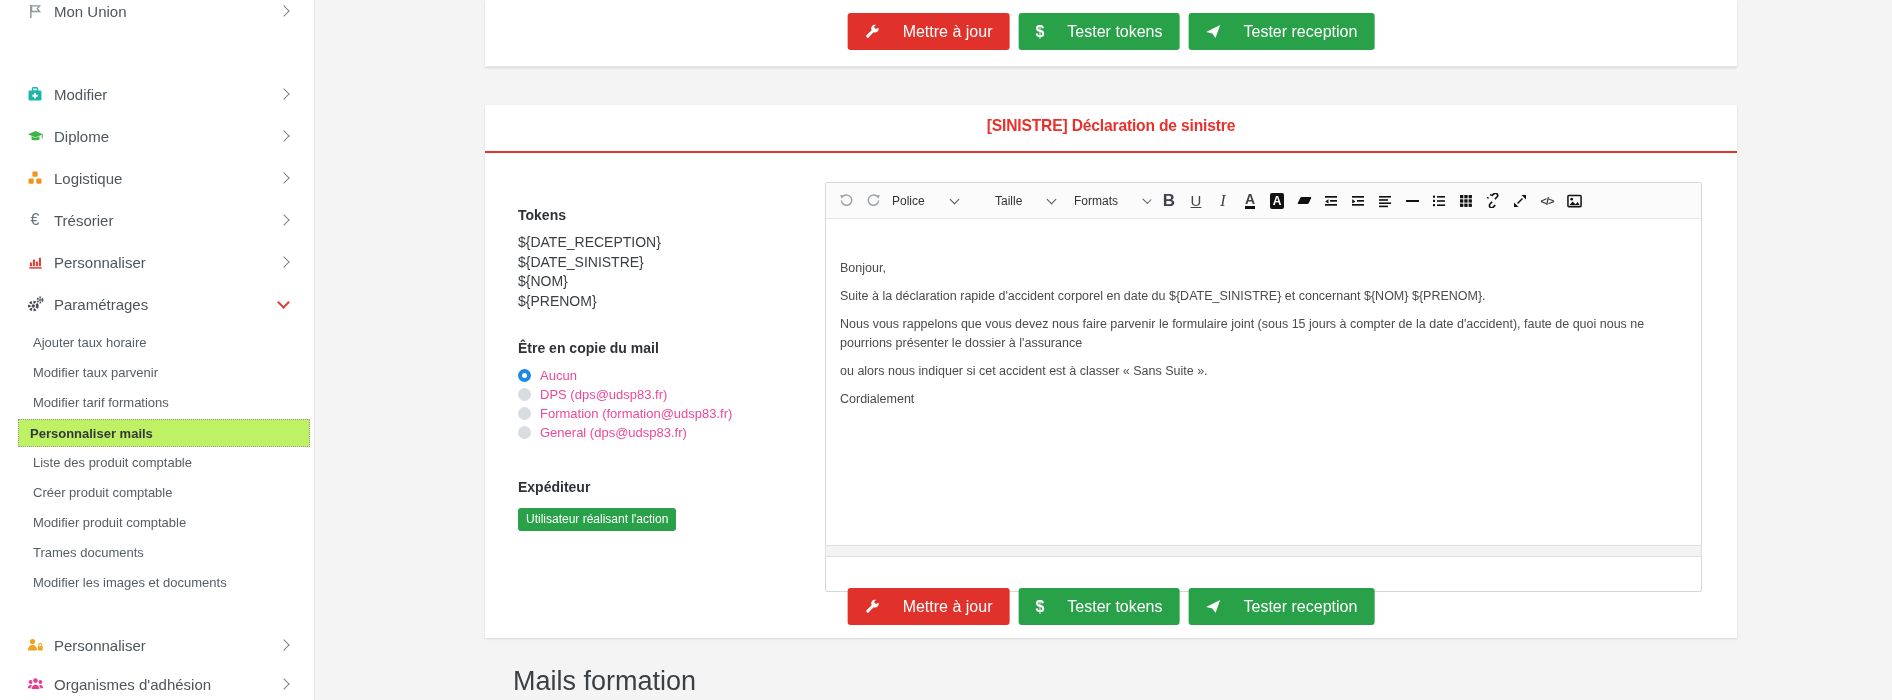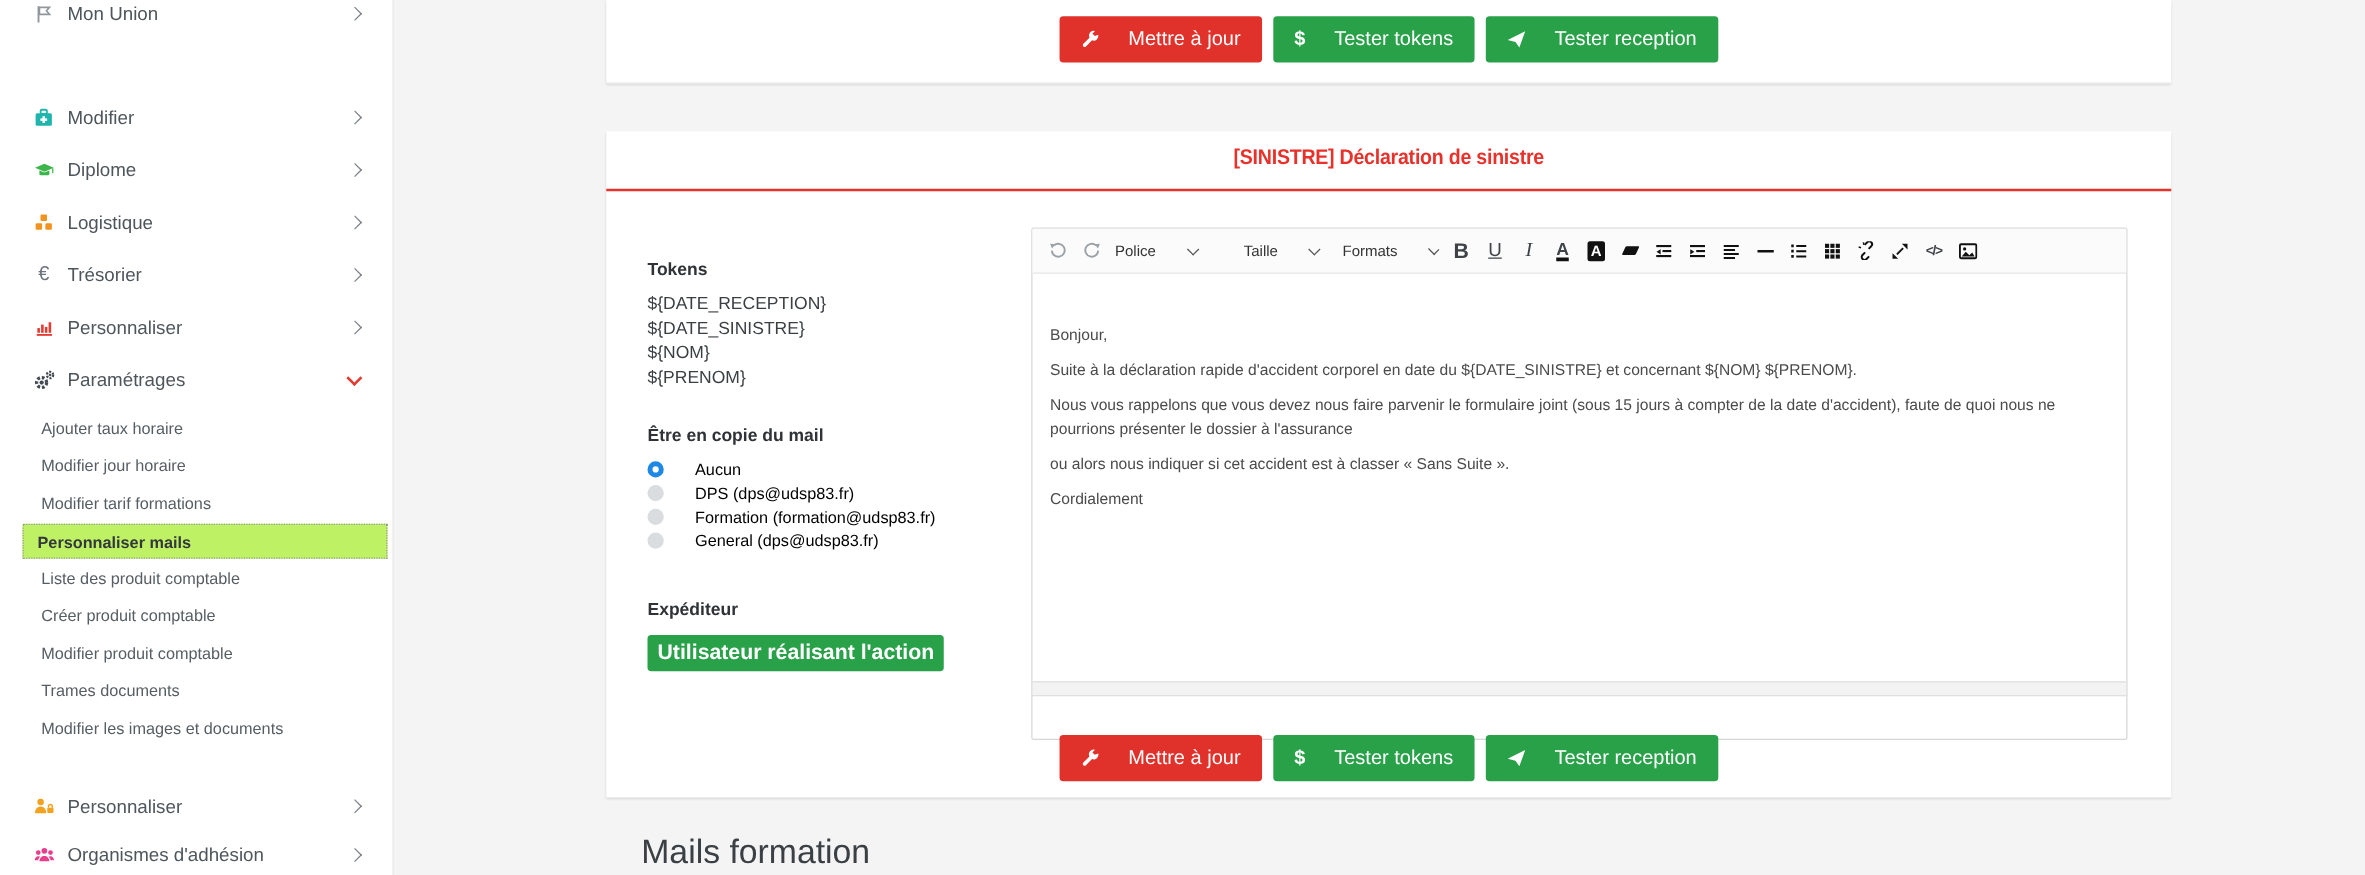--- a/index.html
+++ b/index.html
@@ -38,23 +38,23 @@
   
   .left-col{position:absolute;left:33px;top:102px;width:280px;}
   .blk-title{font-size:14px;font-weight:bold;color:#2f3337;}
   .token-line{font-size:14px;color:#3a3f44;line-height:19.5px;}
   .token-list{margin-top:10px;}
   .copy-title{margin-top:29px;}
   .radio-list{margin-top:10px;}
   .radio-row{display:flex;align-items:center;height:19px;cursor:pointer;}
   .radio{width:13px;height:13px;border-radius:50%;background:#d9dde0;flex:0 0 13px;}
   .radio.on{background:#fff;border:4px solid #1e88e5;width:5px;height:5px;flex-basis:5px;}
-  .radio-lbl{margin-left:25px;font-size:13px;color:#000000;}
+  .radio-lbl{margin-left:9px;font-size:13px;color:#ec4899;}
   .sender-title{margin-top:37px;}
-  .badge{display:inline-block;margin-top:13px;background:#28a148;color:#fff;font-size:17px;font-weight:bold;padding:4px 8px 5px;border-radius:3px;}
+  .badge{display:inline-block;margin-top:13px;background:#28a148;color:#fff;font-size:12px;font-weight:normal;padding:4px 8px 5px;border-radius:3px;}
 
   
   .editor{position:absolute;left:340px;top:77px;width:875px;border:1px solid #d7d7d7;border-radius:2px;background:#fff;}
   .toolbar{height:35px;display:flex;align-items:center;gap:11px;padding:0 4px 0 12px;background:#fbfbfb;border-bottom:1px solid #e6e6e6;color:#3f4347;}
   .tb{display:flex;align-items:center;justify-content:center;min-width:16px;height:22px;cursor:pointer;font-size:15px;color:#3f4347;}
   .tb-select{display:flex;align-items:center;gap:26px;font-size:12px;color:#333;cursor:pointer;}
   .tb-select .schev{width:6px;height:6px;border-right:1.4px solid #555;border-top:1.4px solid #555;transform:rotate(135deg);margin-top:-3px;}
   .tb-b{font-weight:bold;font-size:17px;}
   .tb-u{text-decoration:underline;font-size:15px;}
   .tb-i{font-family:"Liberation Serif",serif;font-style:italic;font-size:16px;}
@@ -154,21 +154,21 @@
           </svg>
       </span>
       <span class="lbl">Paramétrages</span>
       <span class="chev down"></span>
     </div>
 
     <div class="sub-item" style="top:329px">
         <span>Ajouter taux horaire</span>
       </div>
     <div class="sub-item" style="top:359px">
-        <span>Modifier jour horaire</span>
+        <span>Modifier taux parvenir</span>
       </div>
     <div class="sub-item" style="top:389px">
         <span>Modifier tarif formations</span>
       </div>
     <div class="sub-item active" style="top:419px">
         <span>Personnaliser mails</span>
       </div>
     <div class="sub-item" style="top:449px">
         <span>Liste des produit comptable</span>
       </div>

